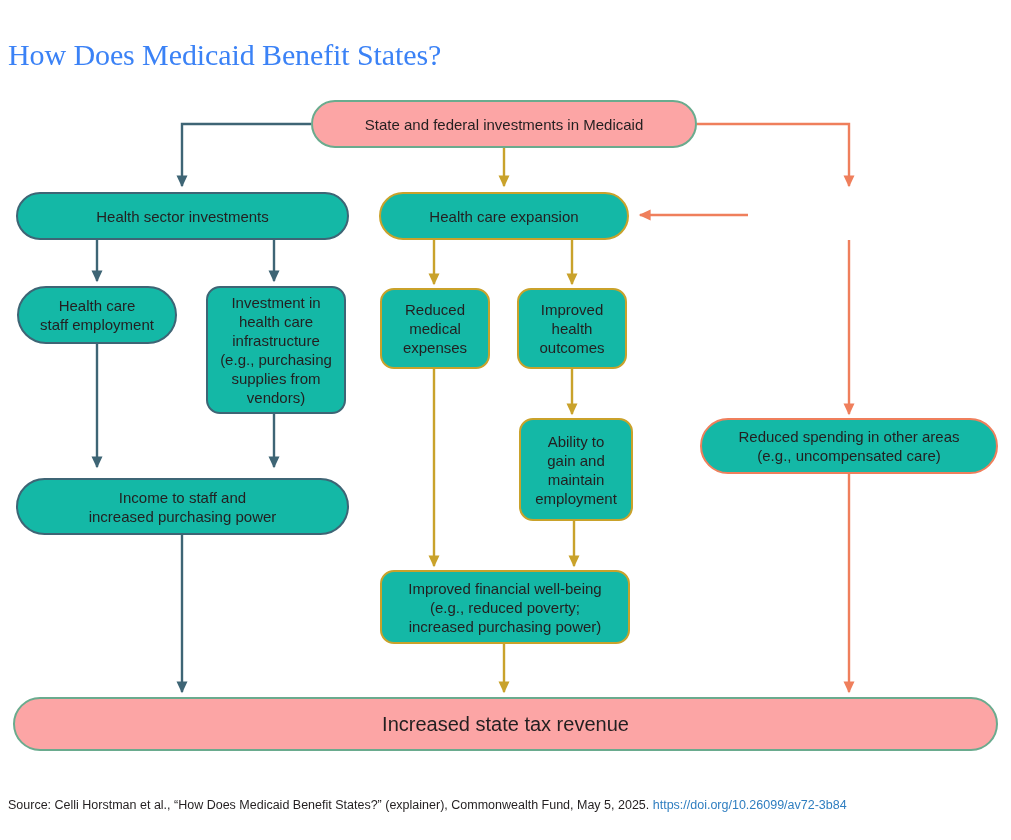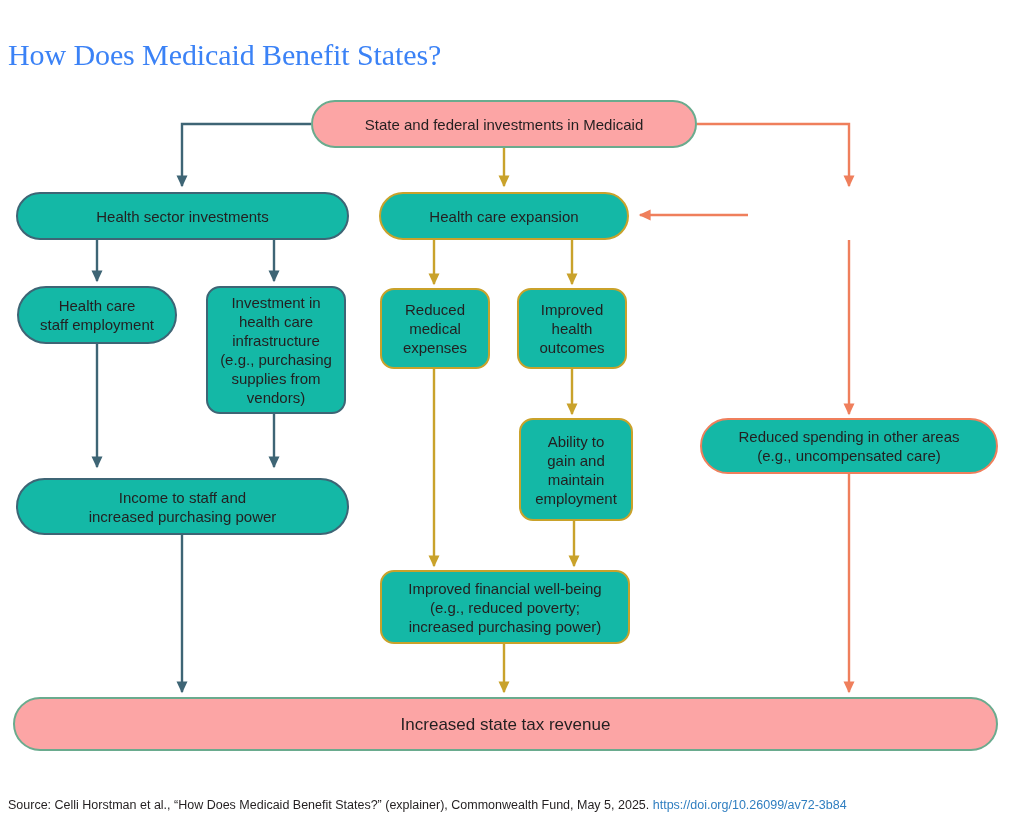--- a/index.html
+++ b/index.html
@@ -194,21 +194,21 @@
 (e.g., reduced poverty;
 increased purchasing power)</span>
   </div>
 
 
   <div class="node pill coral" style="left:700px; top:418px; width:298px; height:56px;">
     <span class="label">Reduced spending in other areas
 (e.g., uncompensated care)</span>
   </div>
 
-  <div class="node pill green" style="left:13px; top:697px; width:985px; height:54px; font-size:17px;">
+  <div class="node pill green" style="left:13px; top:697px; width:985px; height:54px; font-size:20px;">
     <span class="label">Increased state tax revenue</span>
   </div>
 
   <div id="source-note">
     <span>Source: Celli Horstman et al., “How Does Medicaid Benefit States?” (explainer), Commonwealth Fund, May 5, 2025.</span>
     <a id="source-link" href="#">https://doi.org/10.26099/av72-3b84</a>
   </div>
 
 </div>
 

